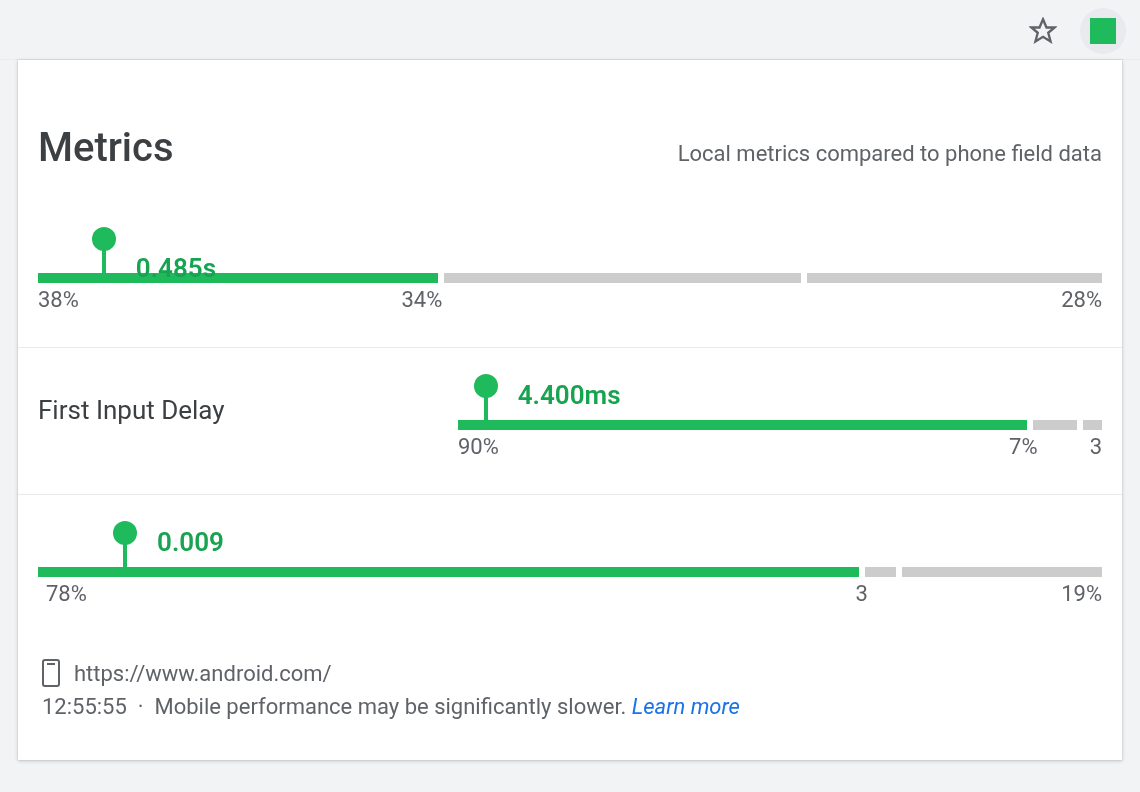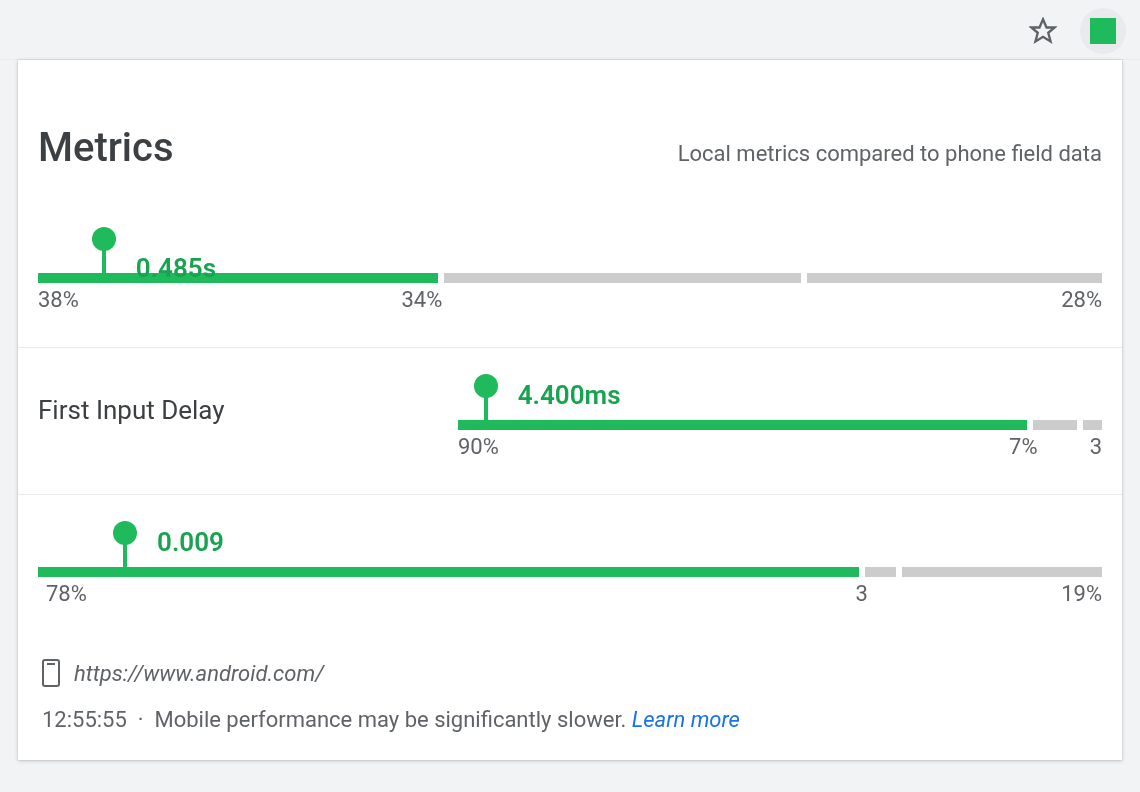--- a/index.html
+++ b/index.html
@@ -138,22 +138,21 @@
   }
   .footer {
     padding: 18px 20px 12px 24px;
     font-size: 22px;
     color: #5f6368;
   }
   .footer-row1 {
     display: flex;
     align-items: center;
     gap: 14px;
-    margin-bottom: 20px;
-    font-style: italic;
+    margin-bottom: 7px;
   }
   .phone-icon {
     width: 18px;
     height: 28px;
     border: 2px solid #5f6368;
     border-radius: 3px;
     position: relative;
   }
   .phone-icon::after {
     content: "";

